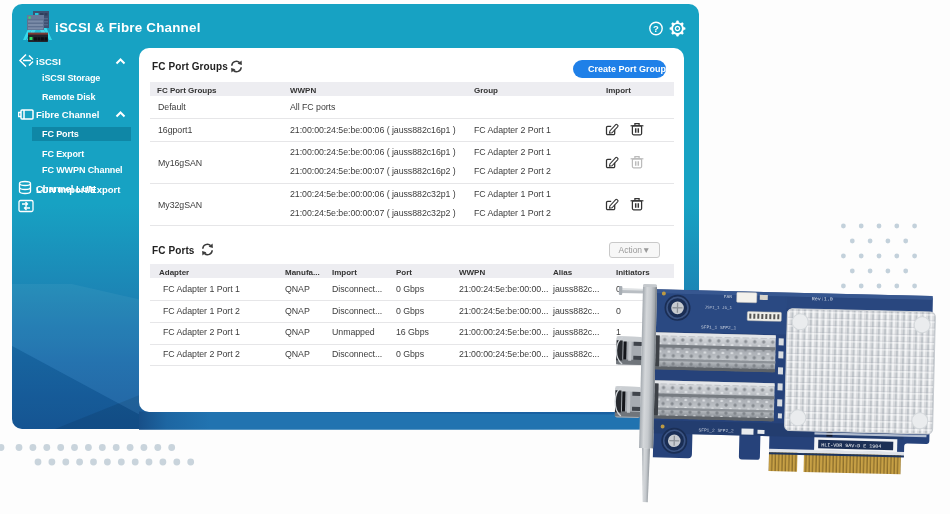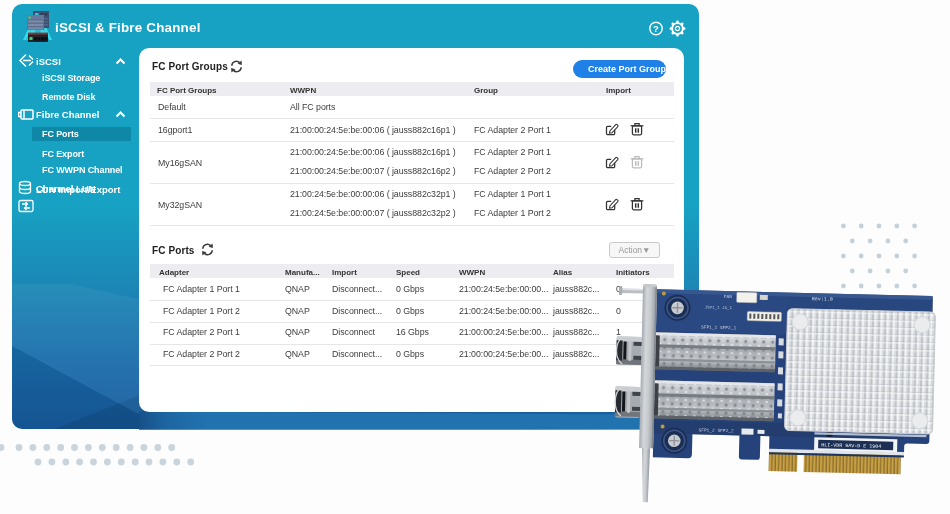--- a/index.html
+++ b/index.html
@@ -202,21 +202,21 @@
     </g>
     <path d="M11.6,0.4 L11.9,4.9 L7.6,3.7 Z" fill="#3a3a3a"></path>
     <path d="M1.4,12.6 L1.1,8.1 L5.4,9.3 Z" fill="#3a3a3a"></path>
   </svg>
   <div class="btn-action">Action▼</div>
 
   <div class="thead" style="top:216px">
     <div class="th" style="left:9px">Adapter</div>
     <div class="th" style="left:135px">Manufa...</div>
     <div class="th" style="left:182px">Import</div>
-    <div class="th" style="left:246px">Speed</div>
+    <div class="th" style="left:246px">Port</div>
     <div class="th" style="left:309px">WWPN</div>
     <div class="th" style="left:403px">Alias</div>
     <div class="th" style="left:466px">Initiators</div>
   </div>
 
   <div class="td" style="left:24px;top:236px">FC Adapter 1 Port 1</div>
   <div class="td" style="left:146px;top:236px">QNAP</div>
   <div class="td" style="left:193px;top:236px">Disconnect...</div>
   <div class="td" style="left:257px;top:236px">0 Gbps</div>
   <div class="td" style="left:320px;top:236px">21:00:24:5e:be:00:00...</div>
@@ -228,21 +228,21 @@
   <div class="td" style="left:146px;top:258px">QNAP</div>
   <div class="td" style="left:193px;top:258px">Disconnect...</div>
   <div class="td" style="left:257px;top:258px">0 Gbps</div>
   <div class="td" style="left:320px;top:258px">21:00:24:5e:be:00:00...</div>
   <div class="td" style="left:414px;top:258px">jauss882c...</div>
   <div class="td" style="left:477px;top:258px">0</div>
   <div class="rowline" style="top:274px"></div>
 
   <div class="td" style="left:24px;top:279px">FC Adapter 2 Port 1</div>
   <div class="td" style="left:146px;top:279px">QNAP</div>
-  <div class="td" style="left:193px;top:279px">Disconnect</div>
+  <div class="td" style="left:193px;top:279px">Unmapped</div>
   <div class="td" style="left:257px;top:279px">16 Gbps</div>
   <div class="td" style="left:320px;top:279px">21:00:00:24:5e:be:00...</div>
   <div class="td" style="left:414px;top:279px">jauss882c...</div>
   <div class="td" style="left:477px;top:279px">1</div>
   <div class="rowline" style="top:295.7px"></div>
 
   <div class="td" style="left:24px;top:301px">FC Adapter 2 Port 2</div>
   <div class="td" style="left:146px;top:301px">QNAP</div>
   <div class="td" style="left:193px;top:301px">Disconnect...</div>
   <div class="td" style="left:257px;top:301px">0 Gbps</div>

